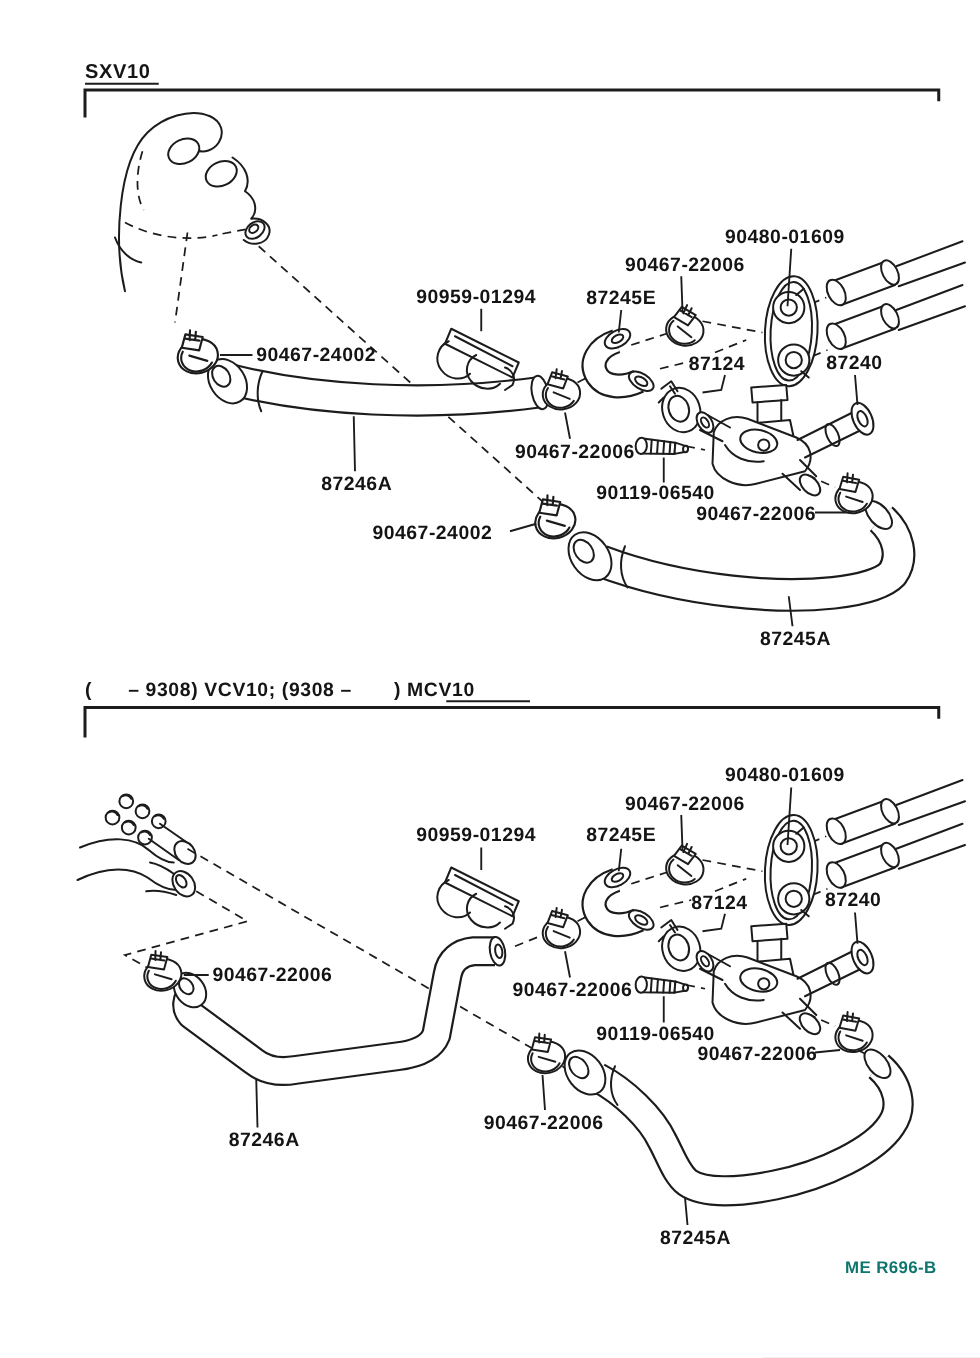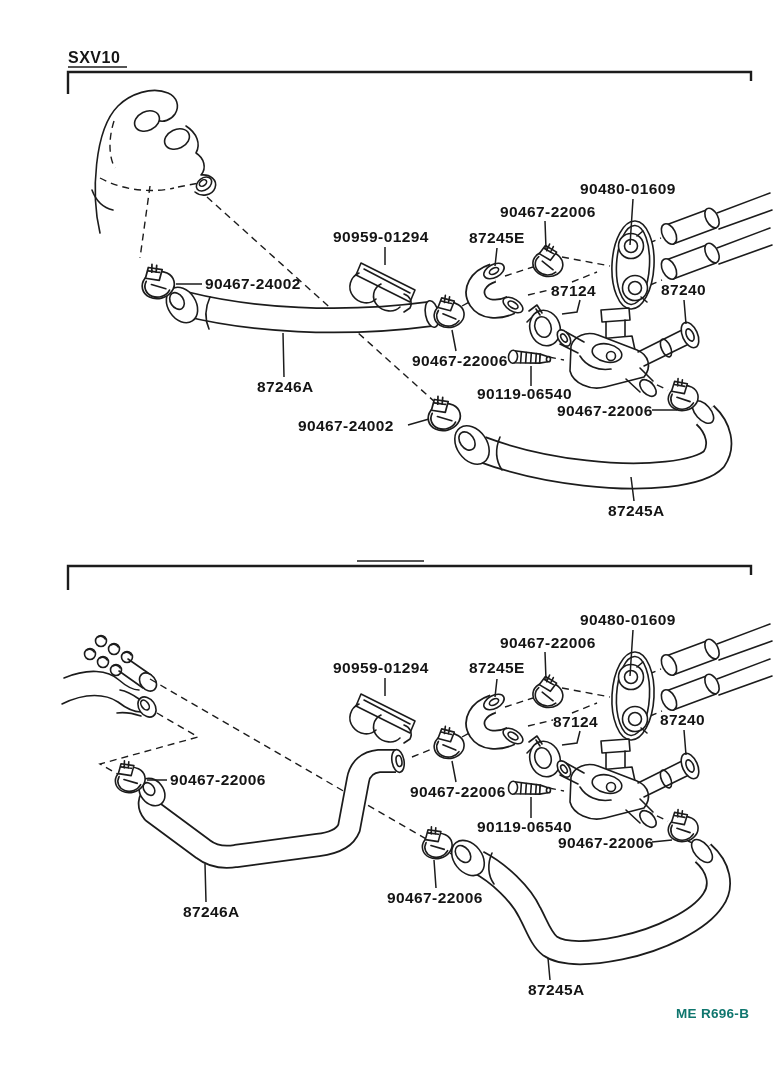--- a/index.html
+++ b/index.html
@@ -239,15 +239,16 @@
     <text class="lbl" x="410" y="797">90467-22006</text>
     <text class="lbl" x="477" y="832">90119-06540</text>
     <text class="lbl" x="558" y="848">90467-22006</text>
     <text class="lbl" x="387" y="903">90467-22006</text>
     <text class="lbl" x="183" y="917">87246A</text>
     <text class="lbl" x="528" y="995">87245A</text>
   </g>
 </svg>
 
 <div class="hdr" style="left:68px;top:49px">SXV10</div>
+<div class="hdr hdr2" style="left:68px;top:544px">(      – 9308) VCV10; (9308 –       ) MCV10</div>
 <div class="doccode">ME R696-B</div>
 
 </div>
 
 </body></html>

